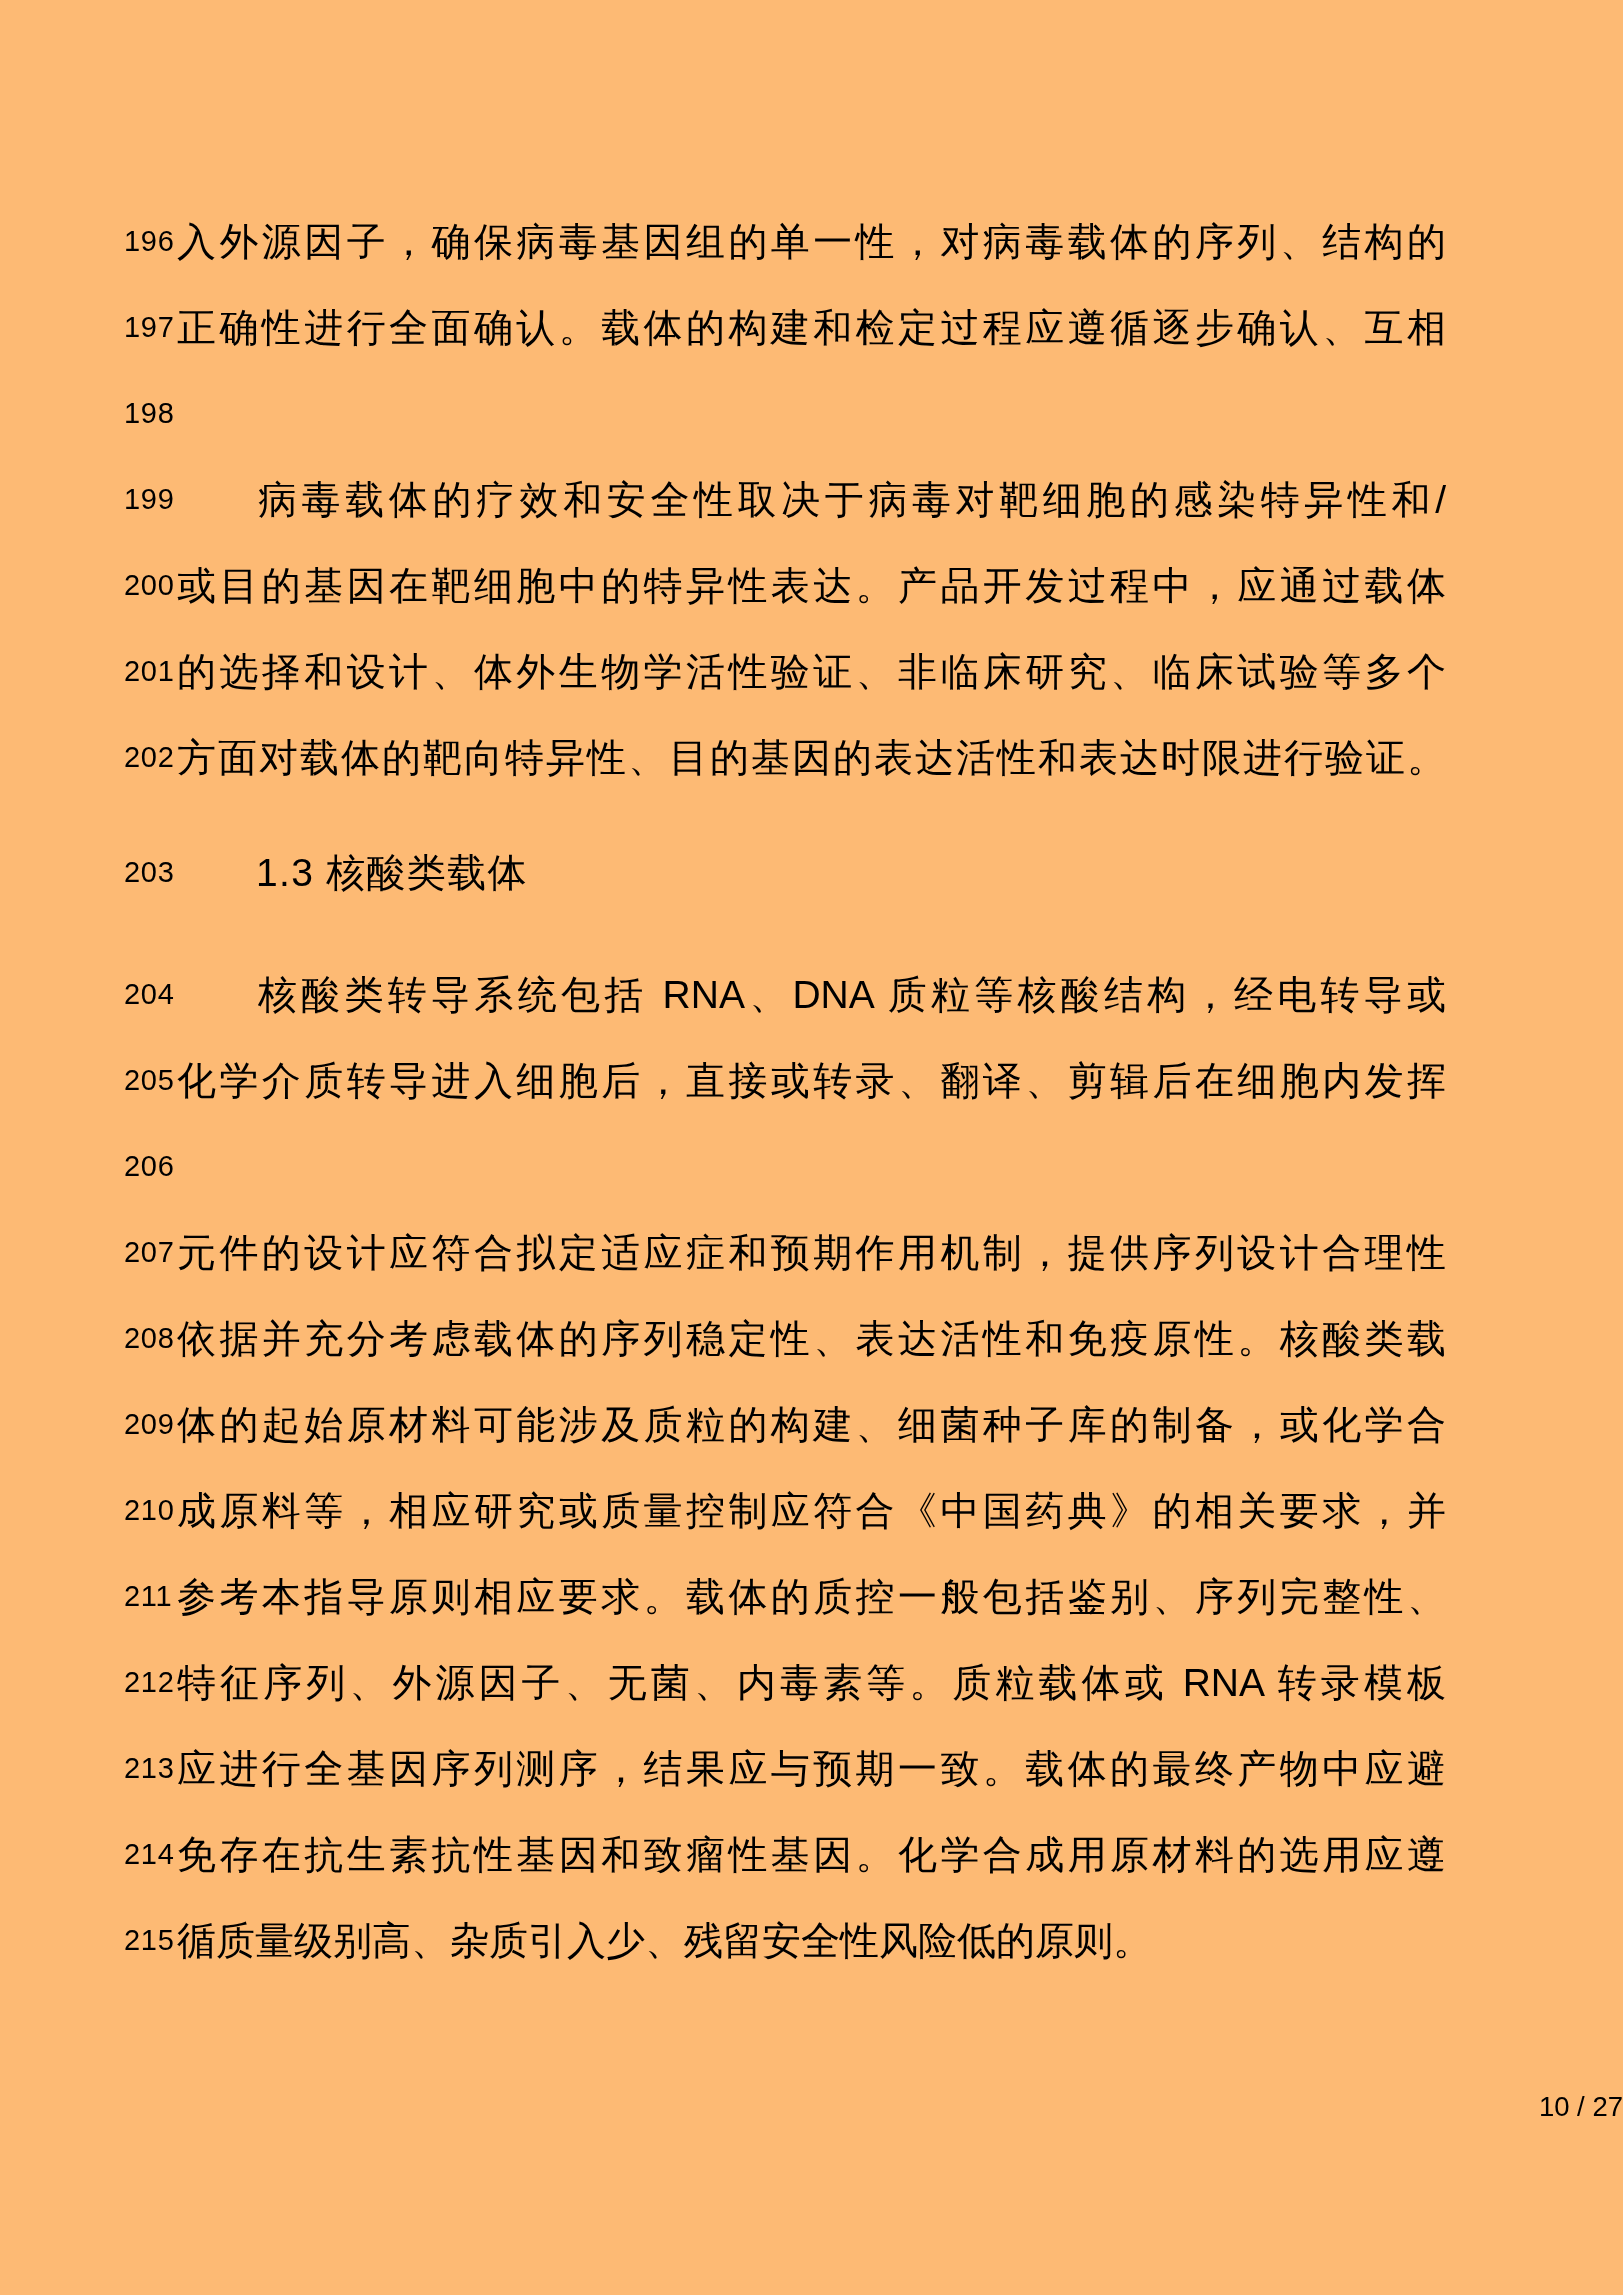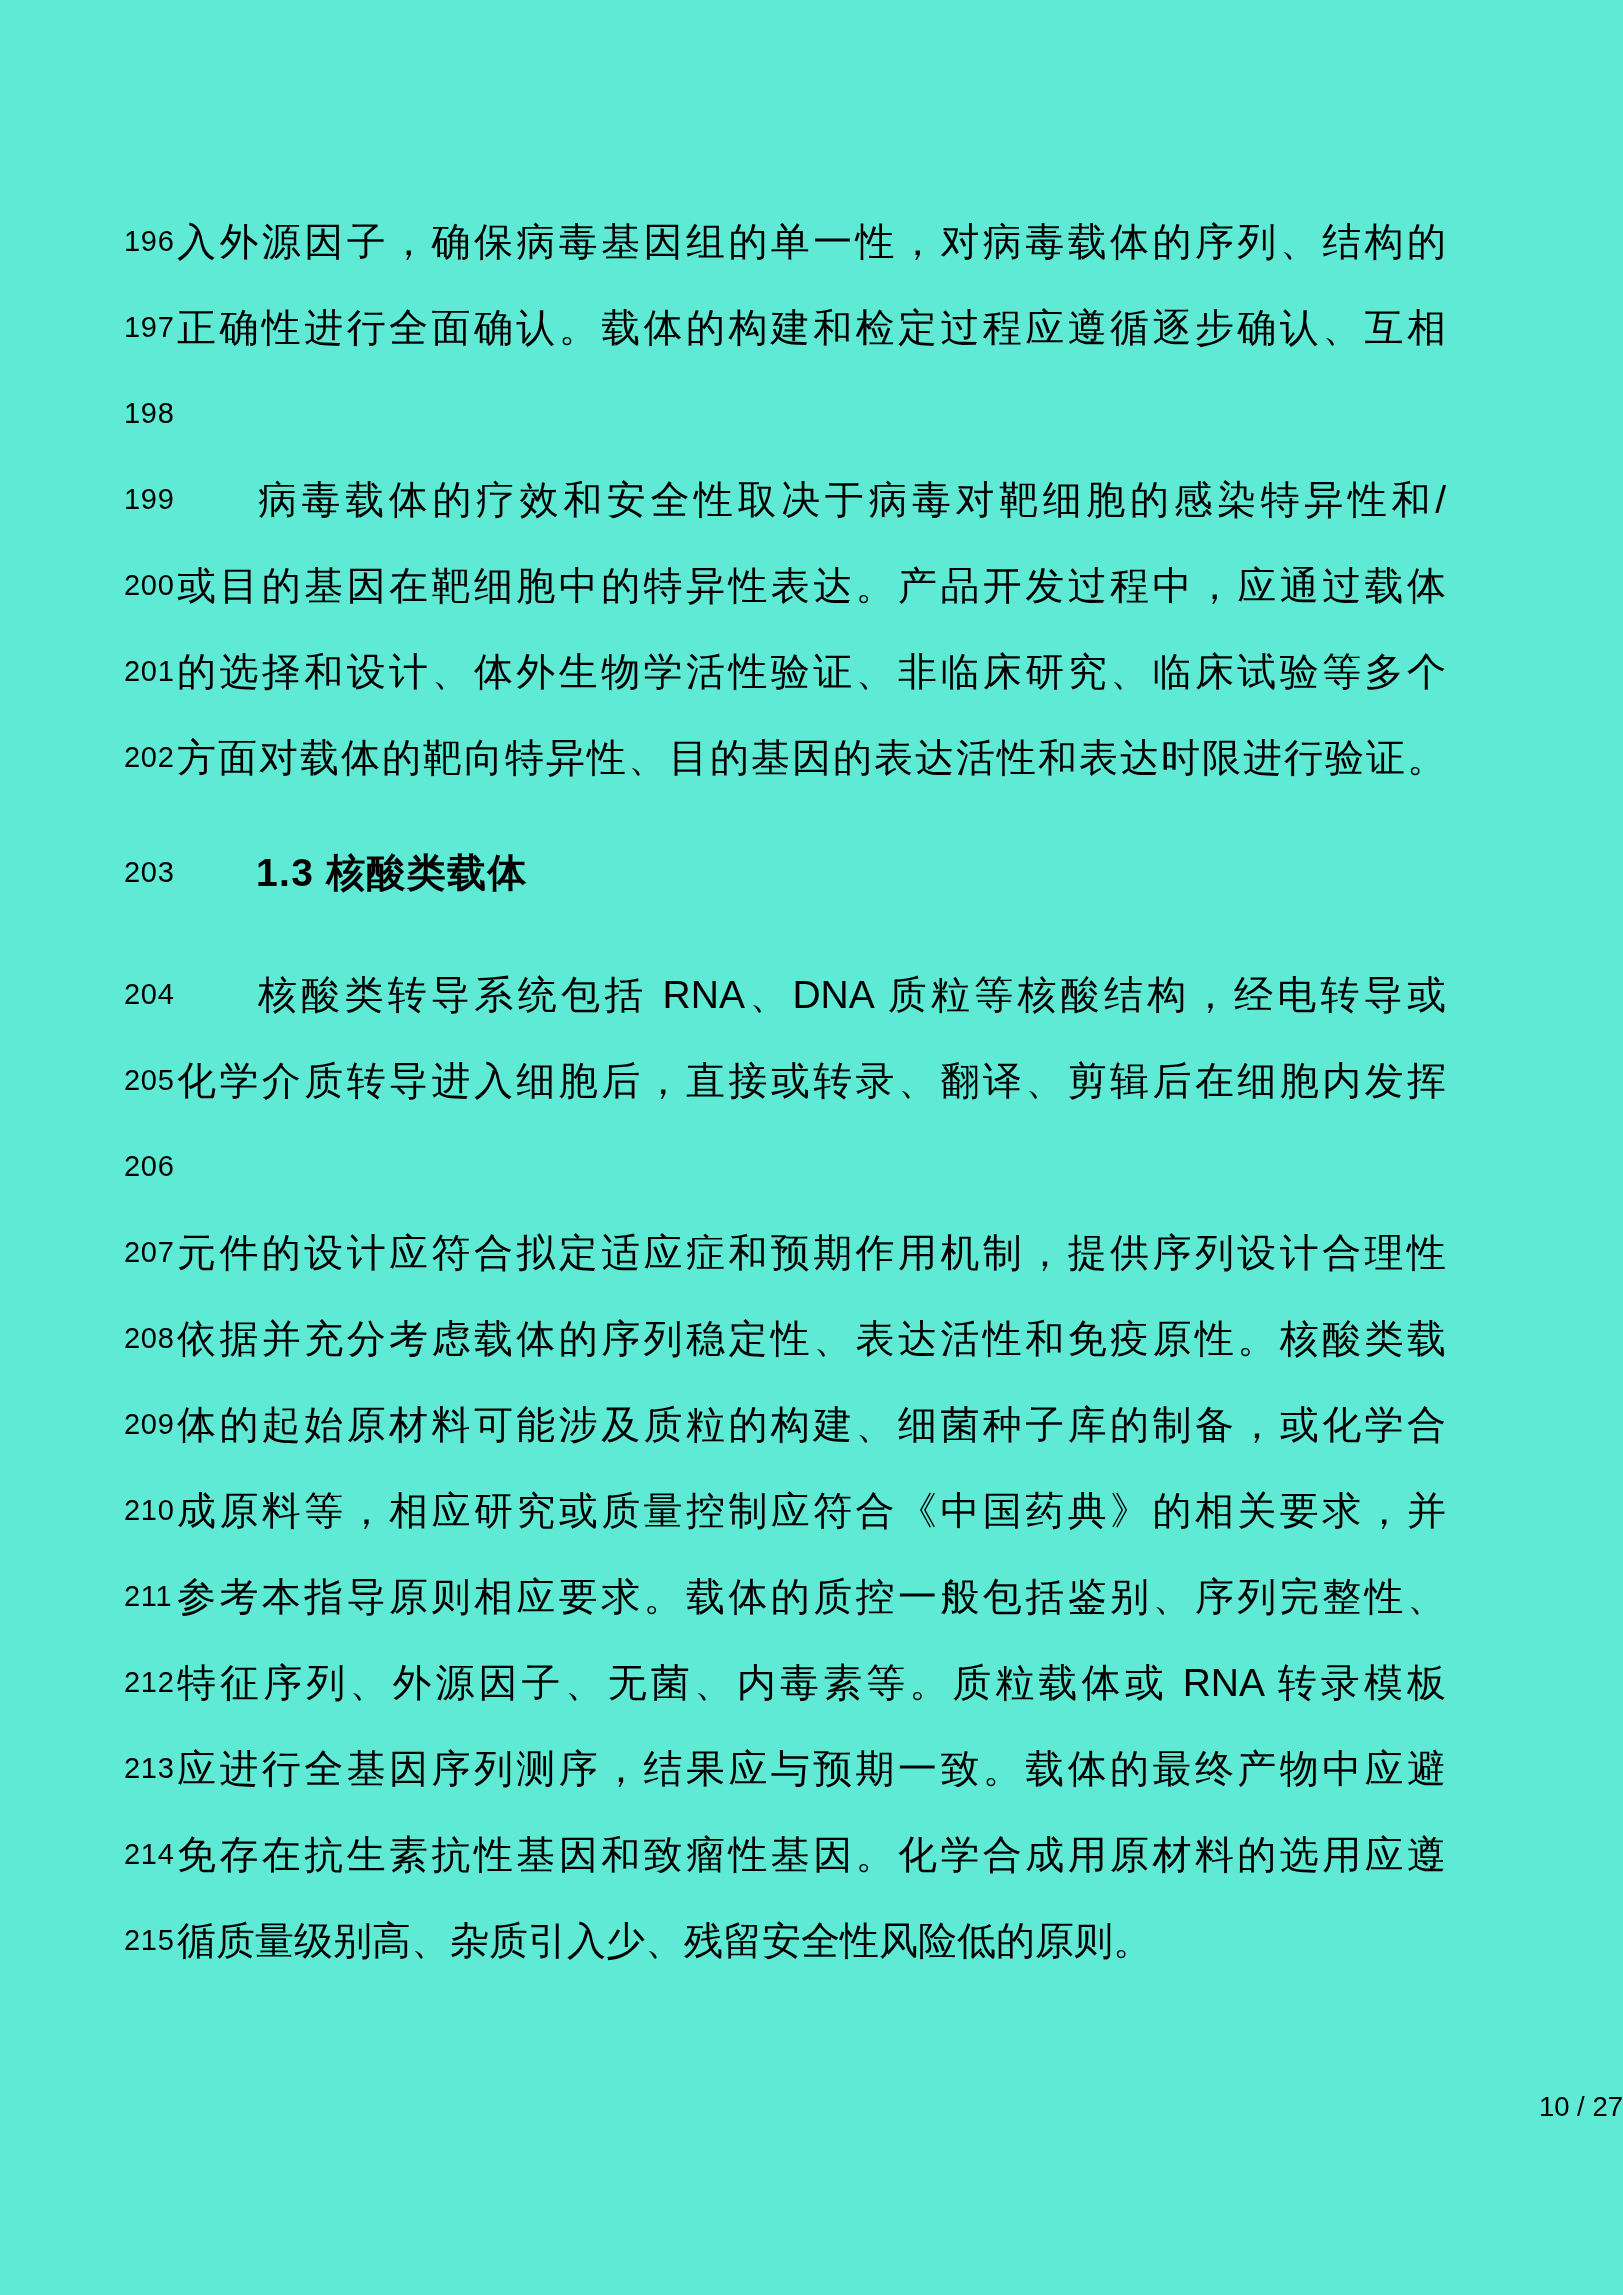--- a/index.html
+++ b/index.html
@@ -8,21 +8,21 @@
     width: 1623px;
     height: 2295px;
     position: relative;
     font-family: "Liberation Sans", "DejaVu Sans", sans-serif;
     color: #000000;
     overflow: hidden;
   }
   .page {
     position: absolute;
     inset: 0;
-    background: #5eead4;
+    background: #fdba74;
   }
   .lines-wrap {
     padding-top: 198px;
   }
   .ln-row {
     height: 86px;
     display: flex;
     align-items: center;
   }
   .ln-num {
@@ -50,21 +50,21 @@
     text-align-last: justify;
   }
   .indent .ln-text {
     text-indent: 81px;
   }
   .heading-row {
     margin-top: 29px;
     margin-bottom: 36px;
   }
   .heading-row .ln-text {
-    font-weight: bold;
+    font-weight: normal;
     padding-left: 79px;
     letter-spacing: 1.3px;
   }
   .footer {
     position: absolute;
     top: 2091px;
     left: 0;
     width: 100%;
     text-align: right;
     font-size: 27.5px;

